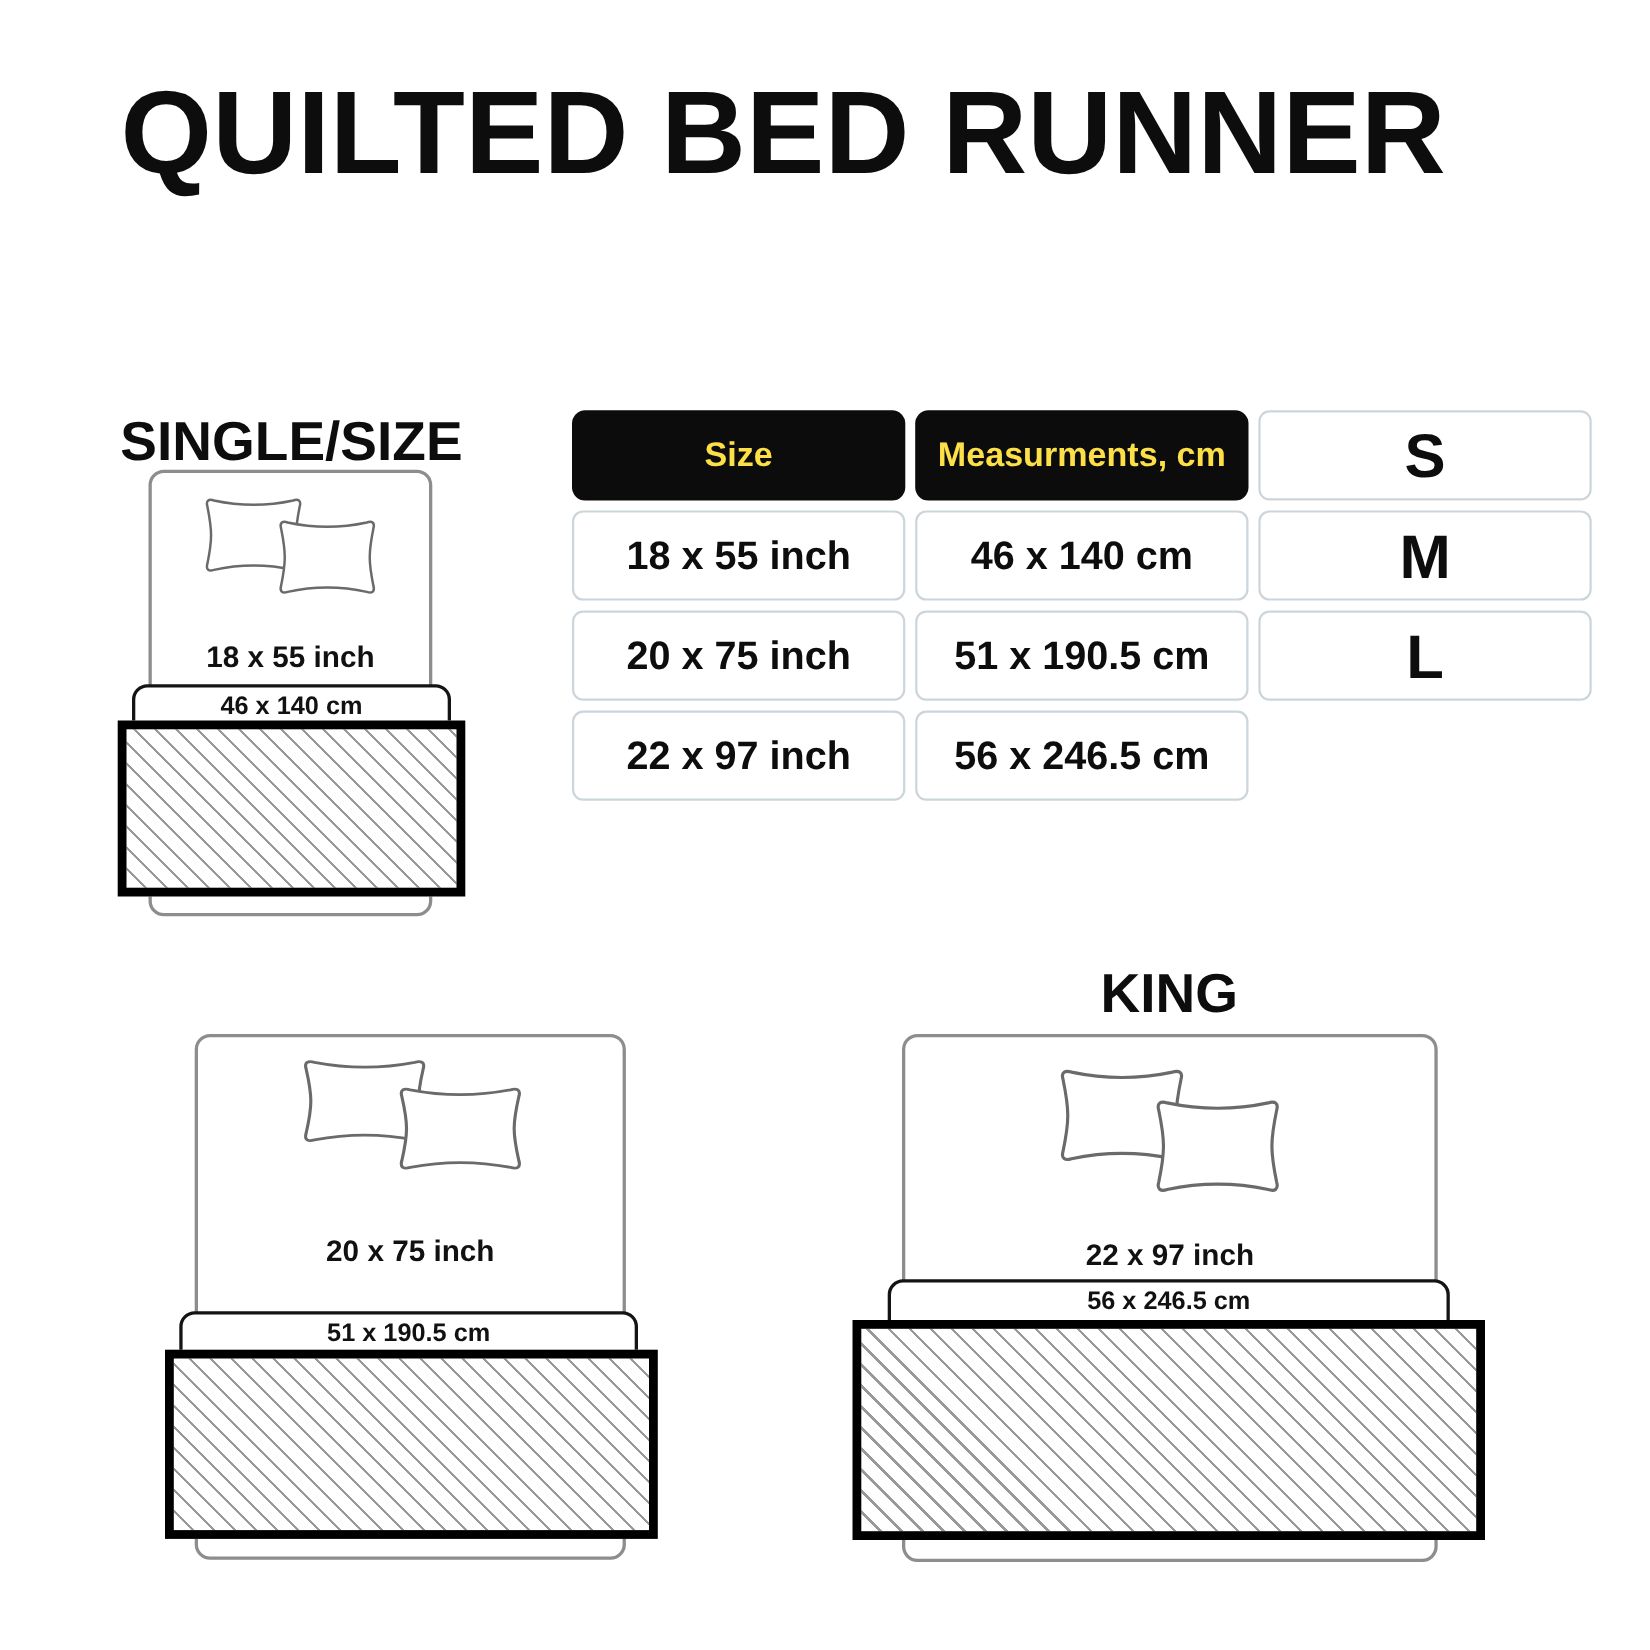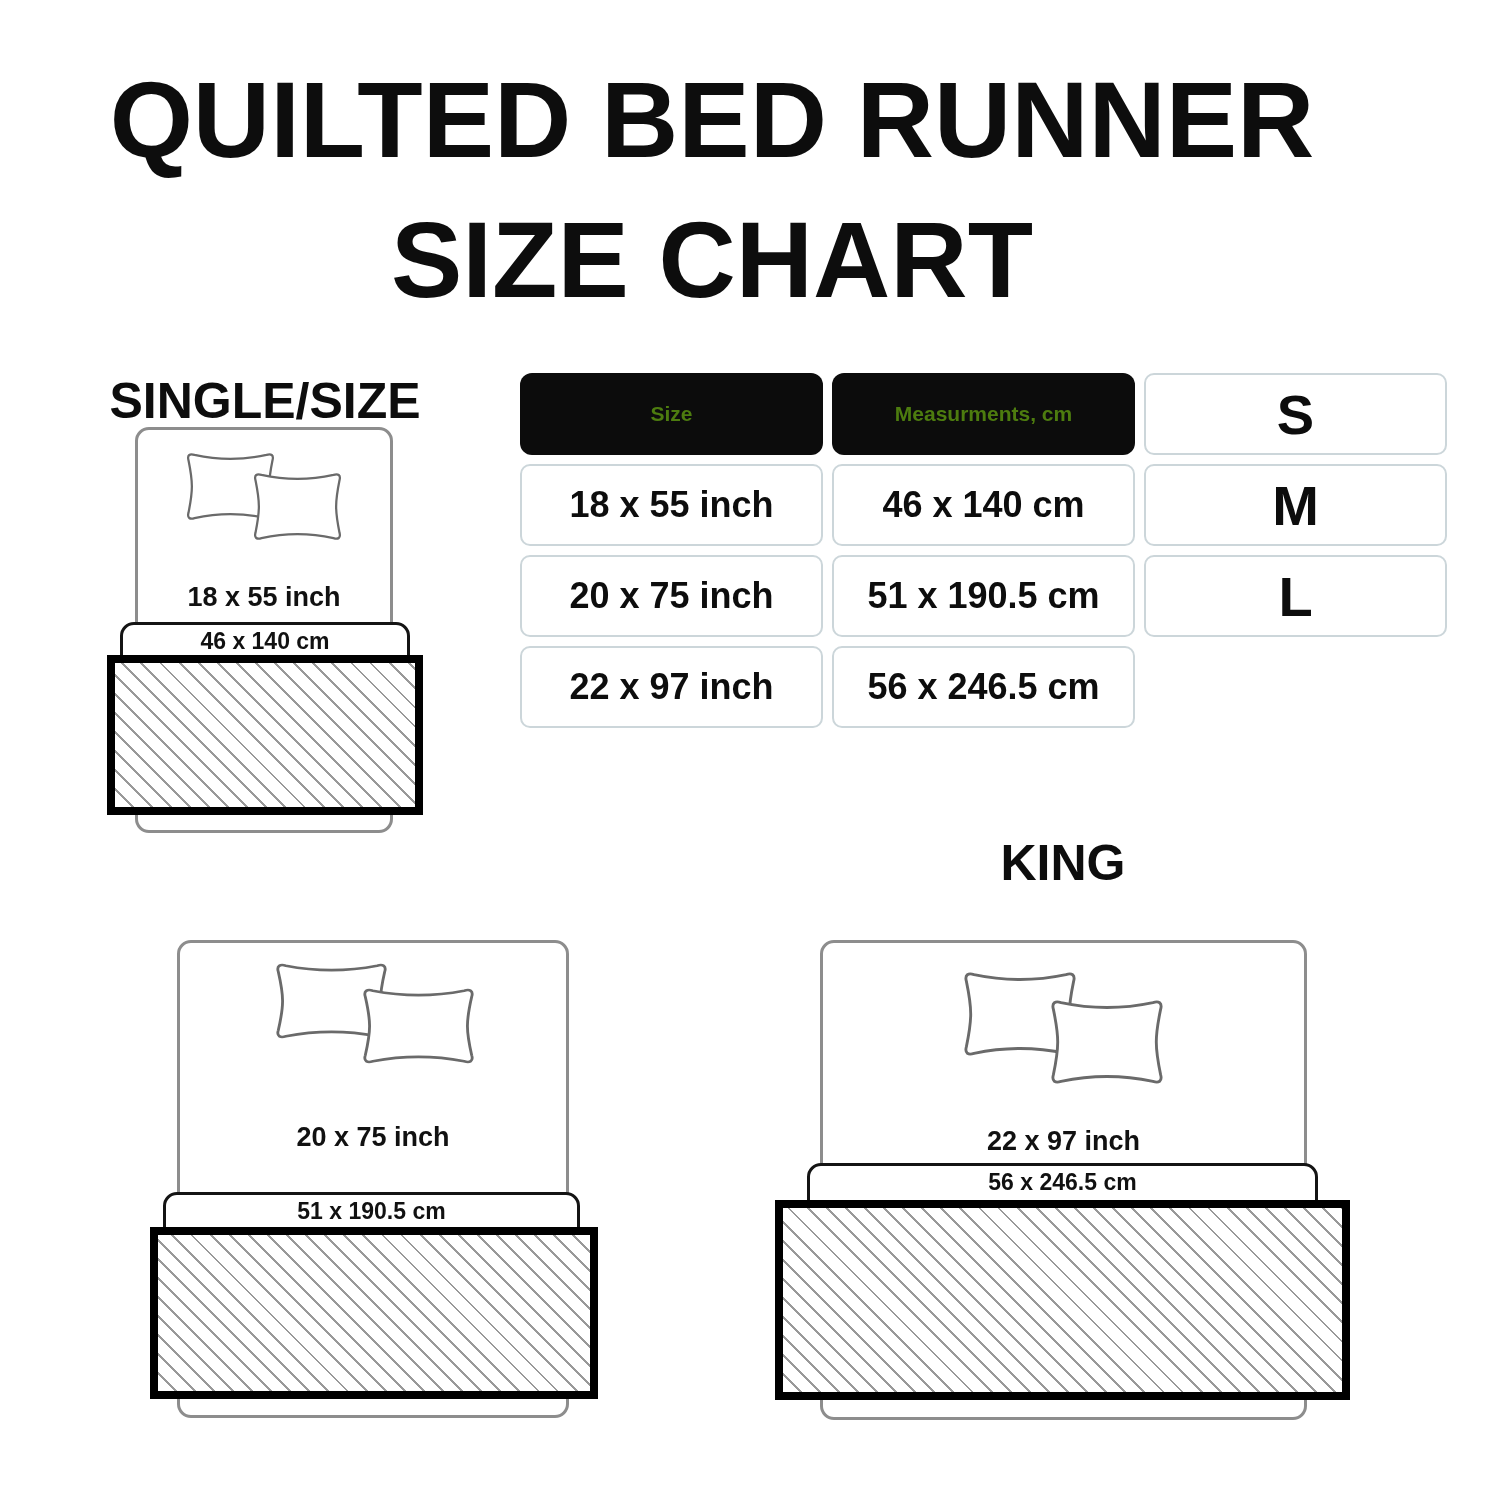--- a/index.html
+++ b/index.html
@@ -34,23 +34,23 @@
     position:absolute;z-index:4;box-sizing:border-box;border:8px solid #000000;
     background-image:repeating-linear-gradient(45deg,#ffffff 0px,#ffffff 11.5px,#999999 11.5px,#999999 13.5px);
     background-color:#ffffff;
   }
   
   .size-table{
     position:absolute;left:520px;top:373px;z-index:6;
     display:grid;grid-template-columns:303px 303px 303px;grid-auto-rows:82px;gap:9px;
   }
   .size-table .th{
-    background:#0c0c0c;border-radius:12px;color:#4d7c0f;
+    background:#0c0c0c;border-radius:12px;color:#fde047;
     display:flex;align-items:center;justify-content:center;
-    font-size:21px;font-weight:bold;white-space:nowrap;
+    font-size:31px;font-weight:bold;white-space:nowrap;
   }
   .size-table .td{
     background:#ffffff;border:2px solid #ccd6da;border-radius:10px;box-sizing:border-box;
     display:flex;align-items:center;justify-content:center;
     font-size:36px;font-weight:bold;color:#0d0d0d;white-space:nowrap;
   }
   .size-table .td.size-letter{font-size:56px;}
 </style>
 </head>
 <body>
@@ -60,21 +60,20 @@
     <path id="pillow-shape" d="M14,16 C12,9 16,7 22,9 C55,16 85,16 118,9 C124,7 128,9 126,16
          C120,45 120,55 126,84 C128,91 124,93 118,91
          C85,84 55,84 22,91 C16,93 12,91 14,84 C20,55 20,45 14,16 Z"></path>
   </defs>
 </svg>
 
 <div class="canvas">
 
   <div class="main-title">
     <div>QUILTED BED RUNNER</div>
-    <div>SIZE CHART</div>
   </div>
 
   <div class="section-label" style="left:104px;top:372px;width:322px;">SINGLE/SIZE</div>
 
   <div class="bed" style="left:135px;top:427px;width:258px;height:406px;"></div>
 
   <svg class="pillow" style="left:178px;top:448px;" width="105" height="77" viewBox="0 0 140 100" preserveAspectRatio="none">
     <use href="#pillow-shape" fill="#ffffff" stroke="#6a6a6a" stroke-width="3" vector-effect="non-scaling-stroke"></use>
   </svg>
   <svg class="pillow" style="left:245px;top:468px;" width="105" height="77" viewBox="0 0 140 100" preserveAspectRatio="none">
@@ -117,21 +116,21 @@
   </svg>
 
   <div class="dim-inch" style="left:177px;top:1122px;width:392px;">20 x 75 inch</div>
 
   <div class="underlay" style="left:163px;top:1192px;width:417px;height:170px;">
     <span class="dim-cm">51 x 190.5 cm</span>
   </div>
 
   <div class="runner" style="left:150px;top:1227px;width:448px;height:172px;"></div>
 
-  <div class="section-label" style="left:902px;top:834px;width:322px;">KING</div>
+  <div class="section-label" style="left:902px;top:874px;width:322px;">KING</div>
 
   <div class="bed" style="left:820px;top:940px;width:487px;height:480px;"></div>
 
   <svg class="pillow" style="left:953px;top:966px;" width="134" height="96" viewBox="0 0 140 100" preserveAspectRatio="none">
     <use href="#pillow-shape" fill="#ffffff" stroke="#6a6a6a" stroke-width="3" vector-effect="non-scaling-stroke"></use>
   </svg>
   <svg class="pillow" style="left:1040px;top:994px;" width="134" height="96" viewBox="0 0 140 100" preserveAspectRatio="none">
     <use href="#pillow-shape" fill="#ffffff" stroke="#6a6a6a" stroke-width="3" vector-effect="non-scaling-stroke"></use>
   </svg>
 

